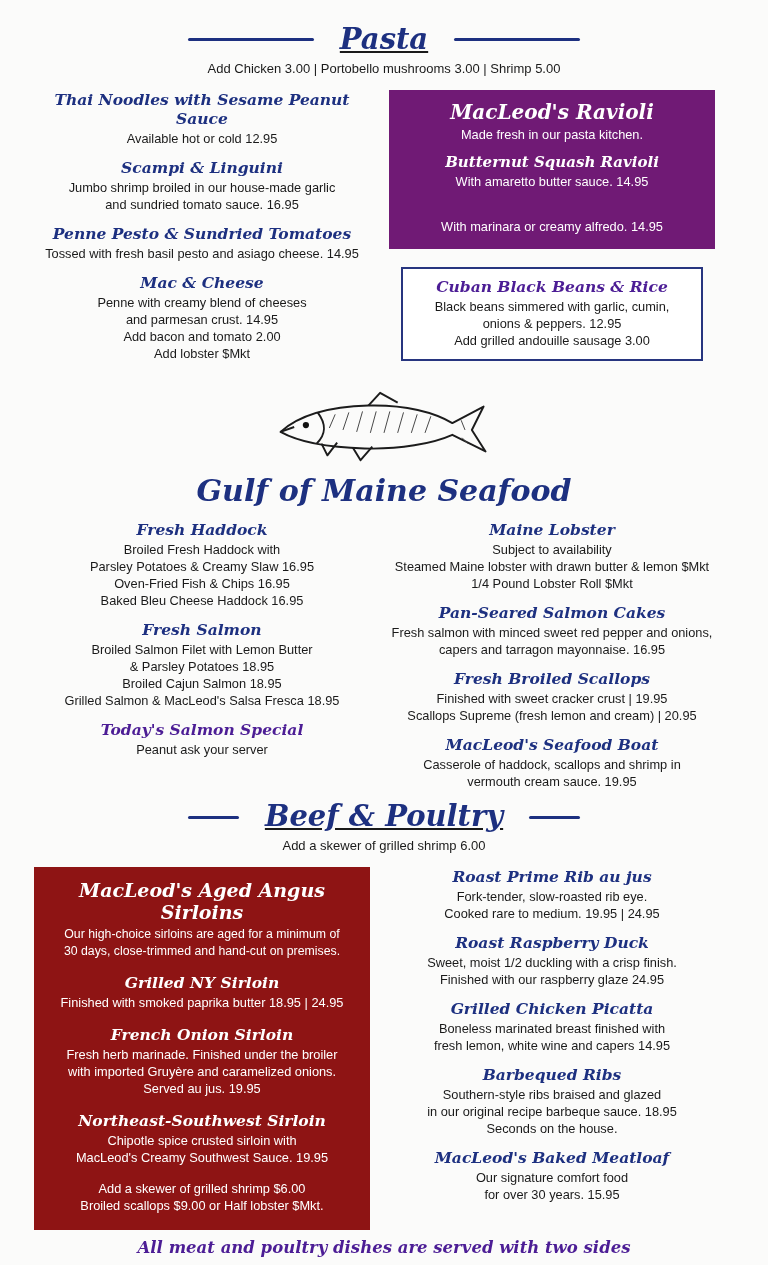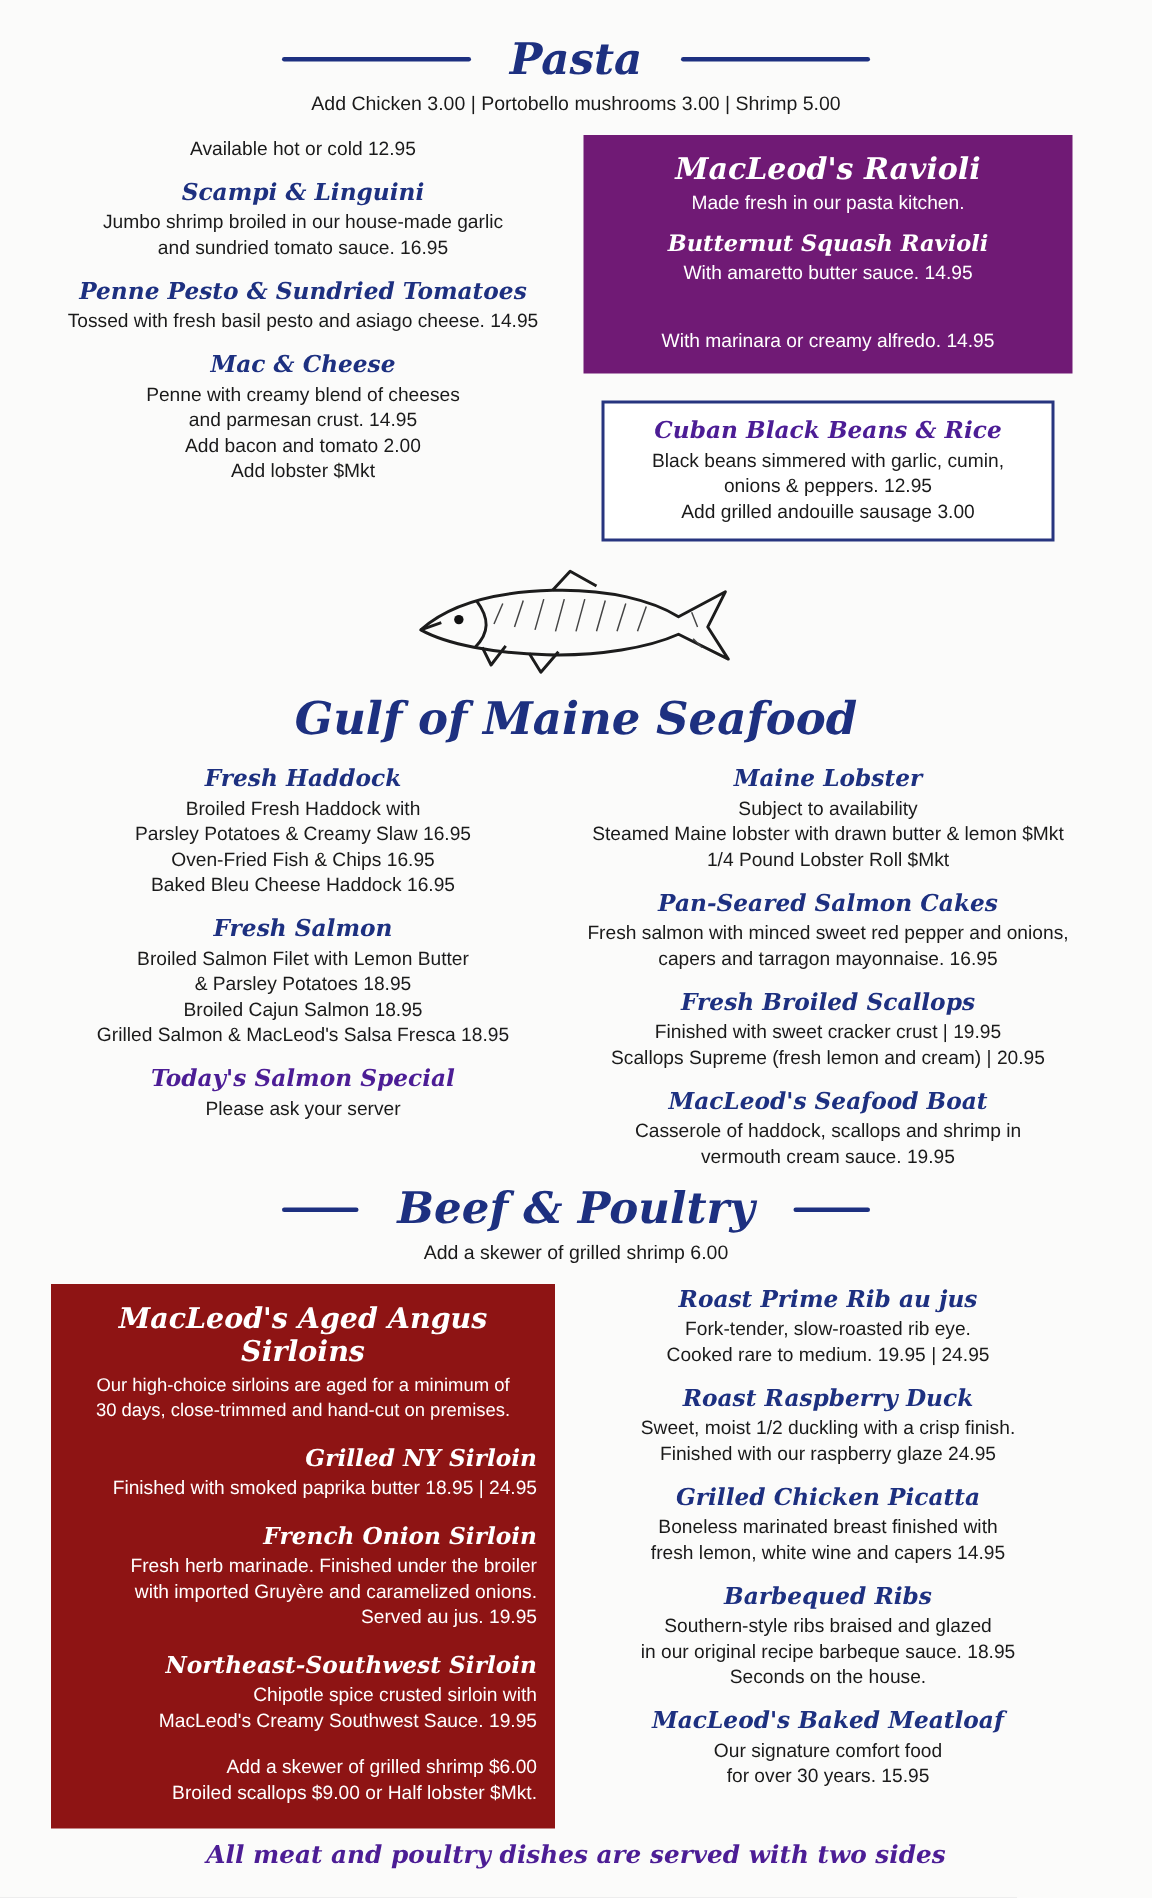--- a/index.html
+++ b/index.html
@@ -2,21 +2,21 @@
 <html><head>
 <meta charset="utf-8">
 <style>
   html,body{margin:0;padding:0;}
   body{background:#d8d8d8;font-family:"Liberation Sans",sans-serif;}
   .page{position:relative;width:768px;height:1265px;margin:0 auto;background:#fbfbfa;color:#1a1a1a;
         padding:24px 34px 0;box-sizing:border-box;overflow:hidden;}
   .script{font-family:"DejaVu Serif",serif;font-style:italic;font-weight:700;}
   .navy{color:#1d3080;}
   .maroon{color:#4c1d95;}
-  .section-header{display:flex;align-items:center;gap:26px;width:56%;margin:0 auto 2px;}
+  .section-header{display:flex;align-items:center;gap:26px;width:56%;margin:0 auto 2px;text-decoration:underline;}
   .section-header .rule{flex:1;height:3px;background:#1d3080;border-radius:2px;}
   .section-title{font-size:29px;line-height:1.1;white-space:nowrap;}
   .addons{text-align:center;font-size:13px;margin:5px 0 14px;}
   .cols{display:flex;align-items:flex-start;}
   .col-left{width:48%;}
   .col-right{width:52%;}
   .center{text-align:center;}
   .menu-item{margin-bottom:11px;}
   .item-name{font-size:15.5px;margin-bottom:2px;}
   .item-line{font-size:12.8px;line-height:1.33;}
@@ -26,40 +26,41 @@
   .red-box .item-name{font-size:15px;}
   .red-box .menu-item{margin-bottom:28px;}
   .red-box .menu-item:last-child{margin-bottom:0;}
   .blue-box{border:2px solid #27357f;background:#fff;width:302px;margin:18px auto 0;
             padding:8px 10px 10px;text-align:center;box-sizing:border-box;}
   .fish-wrap{text-align:center;margin:14px 0 0;}
   .big-title{text-align:center;font-size:30px;margin:0 0 12px;}
   .beef-box{background:#8e1414;color:#fff;width:312px;margin:0 auto;padding:12px 12px 16px;text-align:center;}
   .beef-box .box-title{font-size:19px;margin-bottom:3px;}
   .beef-box .intro{font-size:12.3px;line-height:1.35;}
-  .beef-box .menu-item{margin:14px 0 0;text-align:right;}
+  .beef-box .menu-item{margin:14px 0 0;}
   .beef-box .item-name{font-size:15.5px;}
   .footer-heading{text-align:center;font-size:16.5px;margin-top:8px;}
 </style>
 </head>
 <body>
 
 <div class="page">
 
   <div class="section-header">
     <div class="rule"></div>
     <div class="section-title script navy">Pasta</div>
     <div class="rule"></div>
   </div>
   <div class="addons">Add Chicken 3.00 | Portobello mushrooms 3.00 | Shrimp 5.00</div>
 
   <div class="cols">
     <div class="col-left center">
 
       <div class="menu-item">
+        <div class="item-name script navy">Thai Noodles with Sesame Peanut Sauce</div>
         <div class="item-line">Available hot or cold 12.95</div>
       </div>
 
       <div class="menu-item">
         <div class="item-name script navy">Scampi &amp; Linguini</div>
         <div class="item-line">Jumbo shrimp broiled in our house-made garlic</div>
         <div class="item-line">and sundried tomato sauce. 16.95</div>
       </div>
 
       <div class="menu-item">
@@ -143,21 +144,21 @@
       <div class="menu-item">
         <div class="item-name script navy">Fresh Salmon</div>
         <div class="item-line">Broiled Salmon Filet with Lemon Butter</div>
         <div class="item-line">&amp; Parsley Potatoes 18.95</div>
         <div class="item-line">Broiled Cajun Salmon 18.95</div>
         <div class="item-line">Grilled Salmon &amp; MacLeod's Salsa Fresca 18.95</div>
       </div>
 
       <div class="menu-item">
         <div class="item-name script maroon">Today's Salmon Special</div>
-        <div class="item-line">Please ask your server</div>
+        <div class="item-line">Peanut ask your server</div>
       </div>
 
     </div>
 
     <div class="col-right center">
 
       <div class="menu-item">
         <div class="item-name script navy">Maine Lobster</div>
         <div class="item-line">Subject to availability</div>
         <div class="item-line">Steamed Maine lobster with drawn butter &amp; lemon $Mkt</div>

